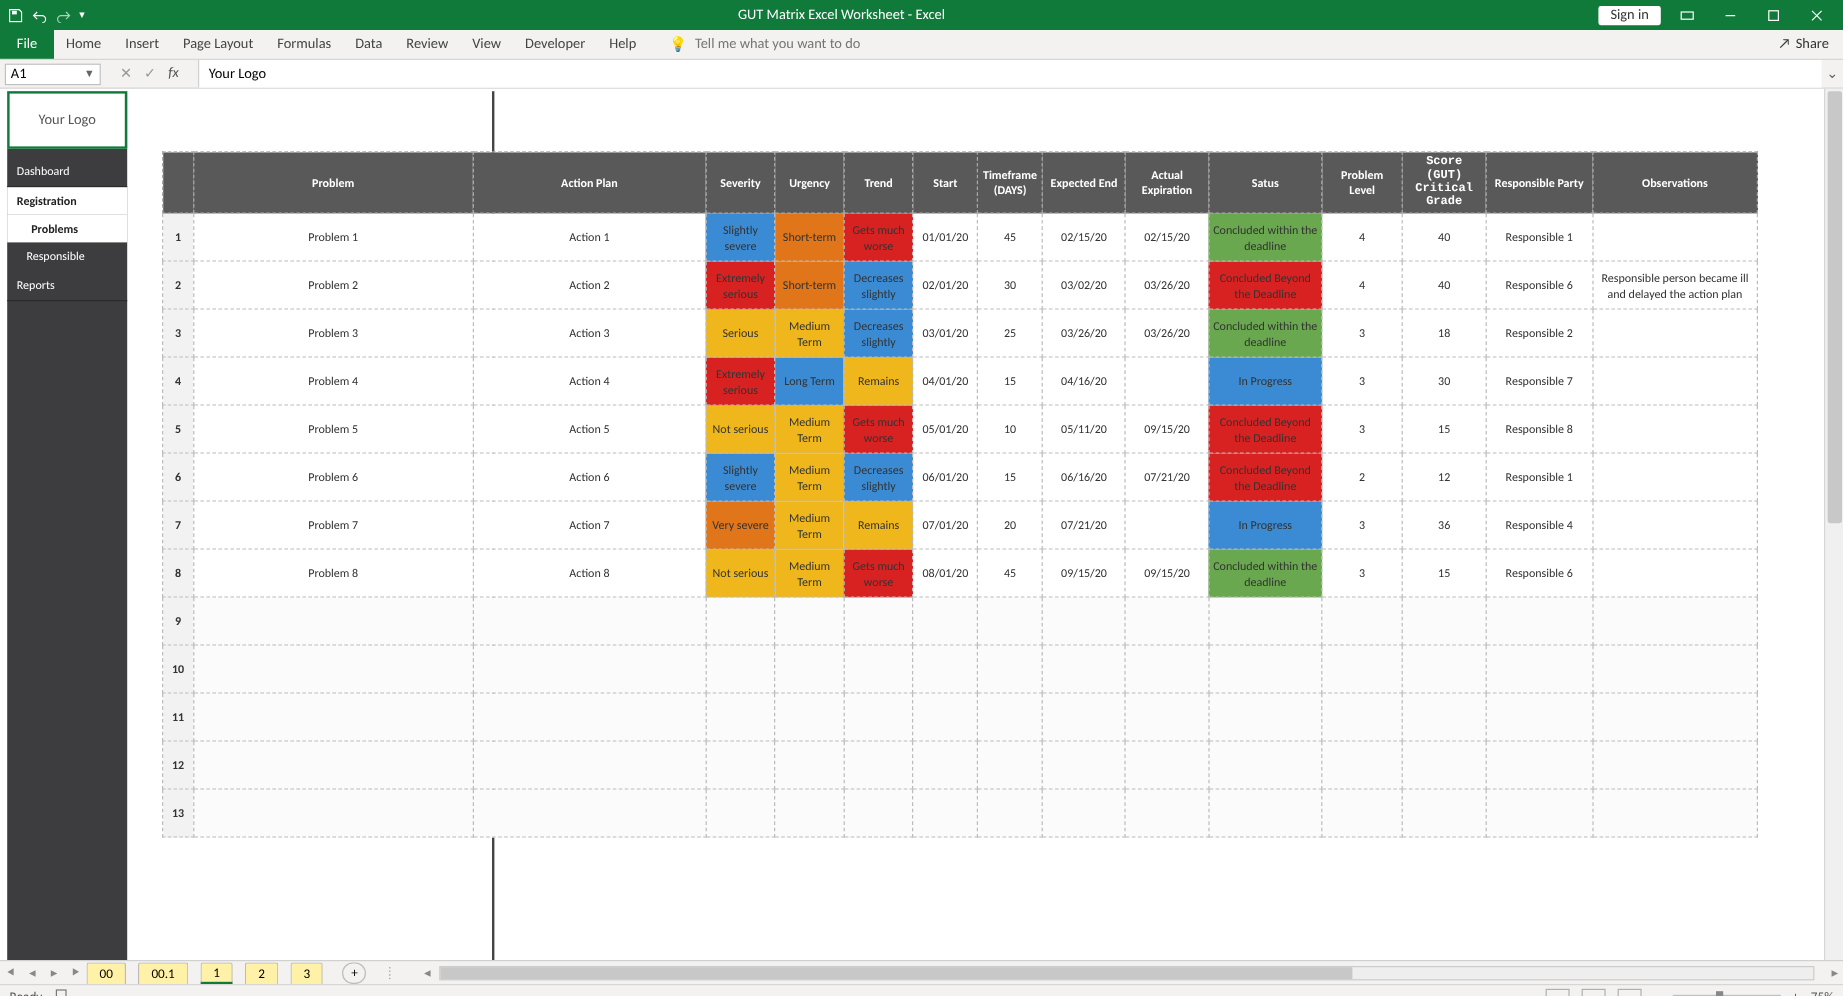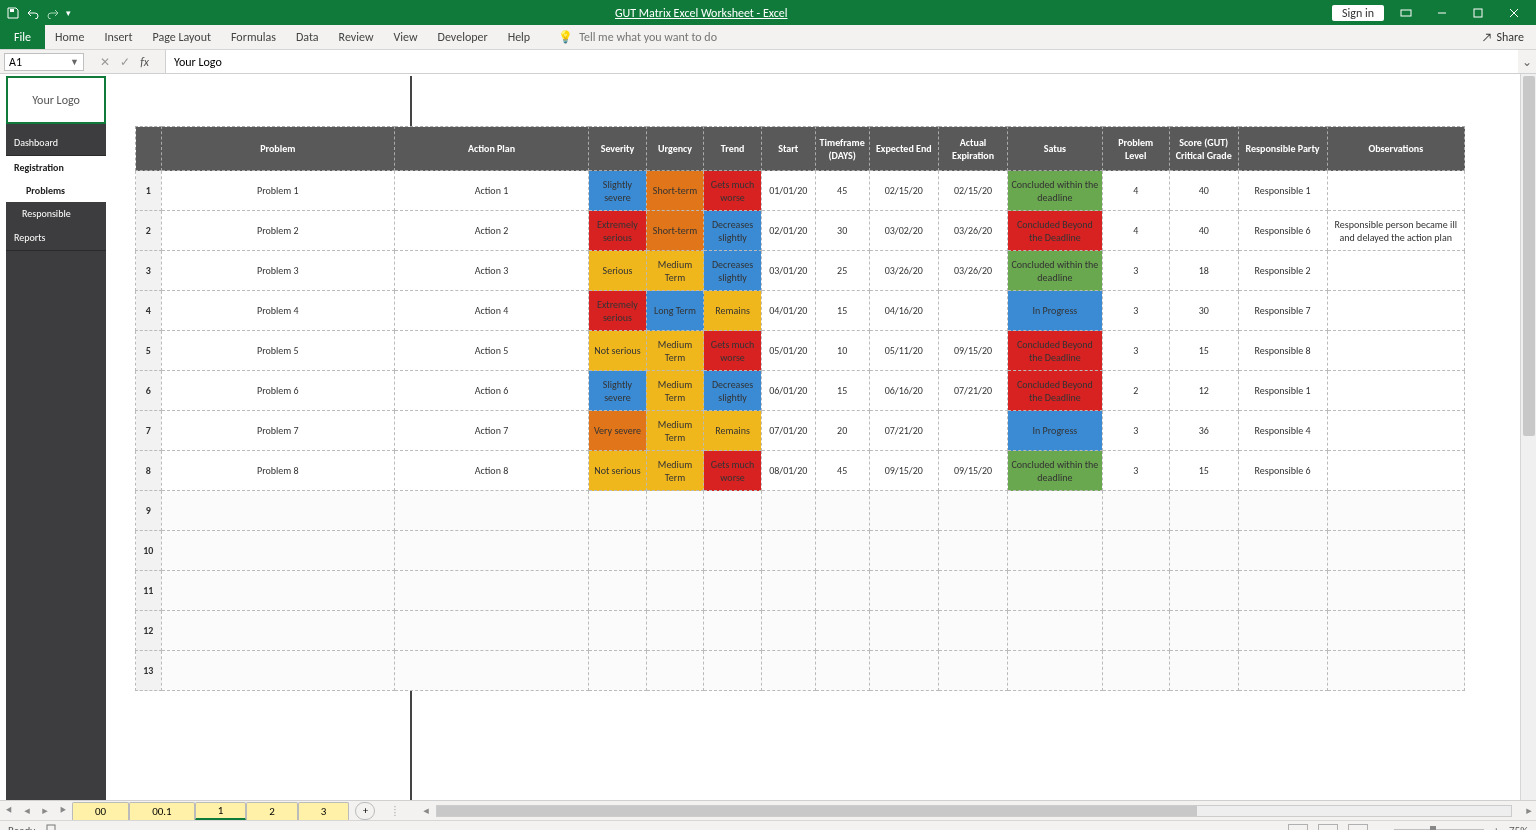--- a/index.html
+++ b/index.html
@@ -2,21 +2,21 @@
 <html><head>
 <meta charset="utf-8">
 <style>
 * { margin: 0; padding: 0; box-sizing: border-box; font-family: "Segoe UI", Calibri, Arial, sans-serif; }
 html, body { width: 1536px; height: 830px; overflow: hidden; background: #fff; }
 
 
 .titlebar { height: 25px; background: #0f7a39; display: flex; align-items: center; color: #fff; font-size: 11px; }
 .tb-left { display: flex; align-items: center; gap: 6px; padding-left: 6px; }
 .tb-icon { width: 14px; height: 14px; display:inline-flex; align-items:center; justify-content:center; }
-.tb-title { flex: 1; text-align: center; font-size: 12px; text-decoration: underline; }
+.tb-title { flex: 1; text-align: center; font-size: 12px; }
 .tb-right { display: flex; align-items: center; gap: 8px; padding-right: 8px; }
 .signin { background: #fff; color: #333; padding: 1px 10px; border-radius: 2px; font-size: 12px; cursor: pointer; }
 .win-btn { width: 28px; height: 22px; display:inline-flex; align-items:center; justify-content:center; cursor:pointer; }
 
 
 .ribbon-tabs { height: 25px; background: #f3f2f1; border-bottom: 1px solid #d6d6d6; display: flex; align-items: stretch; font-size: 12px; color: #444; }
 .file-tab { background: #0f7a39; color: #ffffff; padding: 0 14px; display:flex; align-items:center; cursor:pointer; }
 .rtab { padding: 0 10px; display:flex; align-items:center; cursor:pointer; }
 .tellme { margin-left: 18px; display:flex; align-items:center; gap:6px; color:#777; }
 .tellme input { border:none; background:transparent; font-size:12px; width:250px; outline:none; }
@@ -60,21 +60,21 @@
 .c-red { background:#d82222 !important; color:#fff; }
 .c-yellow { background:#f0b71c !important; color:#fff; }
 .c-green { background:#6aa84f !important; color:#fff; }
 
 .empty td { background:#fbfbfb; }
 .solid-top { position:absolute; left:106px; top:2px; height:758px; width:306px; border-right:2px solid #444; pointer-events:none;}
 
 
 .tabstrip { height: 20px; background:#f3f2f1; border-top:1px solid #d0d0d0; display:flex; align-items:center; font-size:11px; }
 .navarrow { width:18px; text-align:center; color:#888; cursor:pointer; }
-.sheet-tab { padding:0 22px; height:18px; display:flex; align-items:center; border:1px solid #bbb; border-bottom:none; margin-right:0; background:#fff; cursor:pointer; border-radius:2px 2px 0 0; }
+.sheet-tab { padding:0 10px; height:18px; display:flex; align-items:center; border:1px solid #bbb; border-bottom:none; margin-right:10px; background:#fff; cursor:pointer; border-radius:2px 2px 0 0; }
 .sheet-tab.color-y { background:#fff2a8; }
 .sheet-tab.active { border-bottom:2px solid #0f7a39; }
 .addsheet { width:20px; height:18px; border:1px solid #bbb; border-radius:9px; display:flex; align-items:center; justify-content:center; margin-left:6px; cursor:pointer; }
 .hscroll-track { flex:1; margin:0 10px 0 40px; height:12px; background:#eee; border:1px solid #ccc; position:relative; }
 .hscroll-thumb { position:absolute; left:0; top:0; bottom:0; width:760px; background:#c8c8c8; }
 .hscroll-r { width:14px; text-align:center; color:#888; }
 
 
 .statusbar { height: 20px; background:#f3f2f1; border-top:1px solid #d6d6d6; display:flex; align-items:center; font-size:11px; color:#555; padding:0 8px; gap:10px; }
 .statusbar .spacer { flex:1; }
@@ -191,21 +191,21 @@
               <th style="width: 200px;">Action Plan</th>
               <th style="width: 58px;">Severity</th>
               <th style="width: 58px;">Urgency</th>
               <th style="width: 58px;">Trend</th>
               <th style="width: 54px;">Start</th>
               <th style="width: 50px;">Timeframe (DAYS)</th>
               <th style="width: 70px;">Expected End</th>
               <th style="width: 70px;">Actual Expiration</th>
               <th style="width: 96px;">Satus</th>
               <th style="width: 68px;">Problem Level</th>
-              <th style="width: 70px;">Score (GUT) Critical Grade</th>
+              <th style="width: 70px; font-family: Liberation Mono, monospace;">Score (GUT) Critical Grade</th>
               <th style="width: 90px;">Responsible Party</th>
               <th style="width: 120px;">Observations</th>
             </tr>
           </thead>
         <tbody id="tbody">
             <tr>
               <td class="rownum">1</td>
               <td class="wide">Problem 1</td>
               <td class="action">Action 1</td>
               <td class="c-blue">Slightly severe</td>

